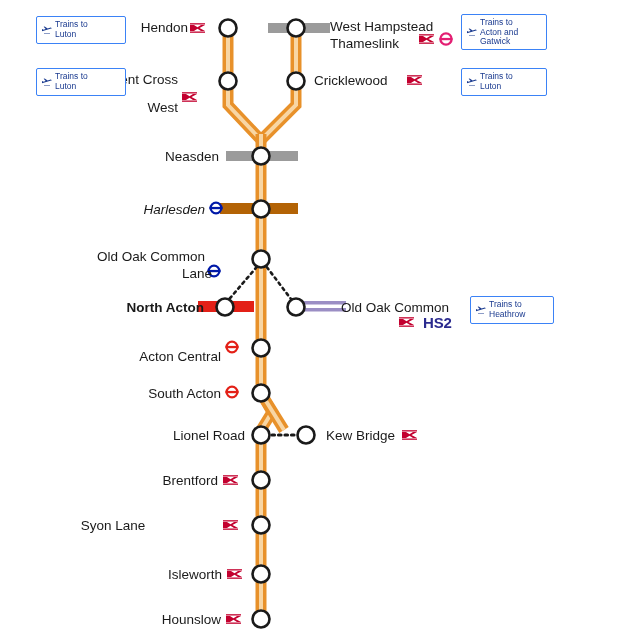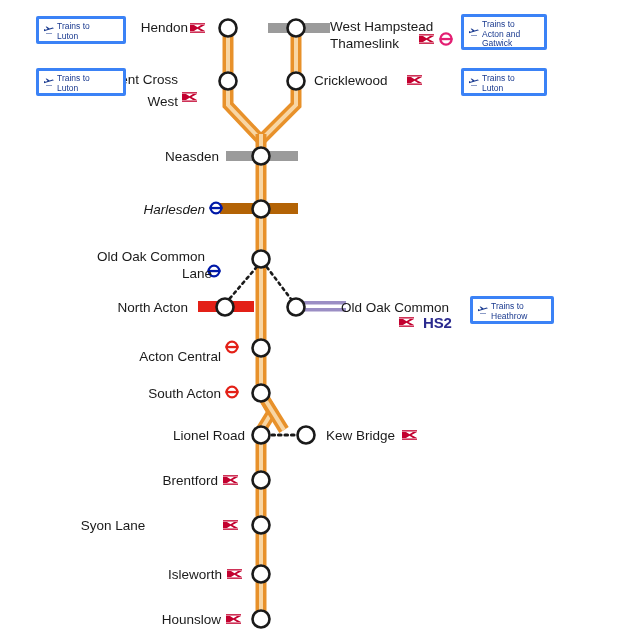--- a/index.html
+++ b/index.html
@@ -24,21 +24,21 @@
     position: absolute;
     font-size: 13.5px;
     color: #1a1a1a;
     line-height: 16px;
     white-space: nowrap;
   }
   .lbl.right { text-align: right; }
   .lbl.left  { text-align: left; }
   .airbox {
     position: absolute;
-    border: 3px solid #3b82f6;
+    border: 1px solid #3b82f6;
     background: #ffffff;
     border-radius: 2px;
     font-size: 8.5px;
     color: #1a3a8f;
     line-height: 9.5px;
     padding: 3px 4px 3px 18px;
     box-sizing: border-box;
   }
   .airbox .plane {
     position: absolute;
@@ -213,31 +213,31 @@
     <circle cx="6" cy="6" r="5.4" fill="none" stroke="#E32017" stroke-width="2.2"></circle>
     <rect x="-0.6" y="4.9" width="13.2" height="2.3" fill="#E32017"></rect>
   </g>
 </svg>
 
 <div class="lbl right" style="left:8px; top:20px; width:180px;">Hendon</div>
 <div class="lbl left" style="left:330px; top:19px;">West Hampstead</div>
 <div class="lbl left" style="left:330px; top:36px;">Thameslink</div>
 
 <div class="lbl right" style="left:8px; top:72px; width:170px;">Brent Cross</div>
-<div class="lbl right" style="left:8px; top:94px; width:170px;">West</div>
+<div class="lbl right" style="left:8px; top:100px; width:170px;">West</div>
 
 <div class="lbl left" style="left:314px; top:73px;">Cricklewood</div>
 
 <div class="lbl right" style="left:8px; top:149px; width:211px;">Neasden</div>
 <div class="lbl right" style="left:8px; top:202px; width:197px;font-style:italic;">Harlesden</div>
 
 <div class="lbl right" style="left:8px; top:249px; width:197px;">Old Oak Common</div>
 <div class="lbl right" style="left:15px; top:266px; width:197px;">Lane</div>
 
-<div class="lbl right" style="left:8px; top:300px; width:180px;">North Acton</div>
+<div class="lbl right" style="left:24px; top:300px; width:180px;font-weight:bold;">North Acton</div>
 <div class="lbl left" style="left:341px; top:300px;">Old Oak Common</div>
 <div class="hs2" style="left:423px; top:314px;">HS2</div>
 
 <div class="lbl right" style="left:8px; top:341px; width:213px;margin-top:8px;">Acton Central</div>
 <div class="lbl right" style="left:8px; top:386px; width:213px;">South Acton</div>
 <div class="lbl right" style="left:8px; top:428px; width:237px;">Lionel Road</div>
 <div class="lbl left" style="left:326px; top:428px;">Kew Bridge</div>
 <div class="lbl right" style="left:8px; top:473px; width:210px;">Brentford</div>
 <div class="lbl right" style="left:8px; top:518px; width:210px;text-align:center;">Syon Lane</div>
 <div class="lbl right" style="left:8px; top:567px; width:214px;">Isleworth</div>

